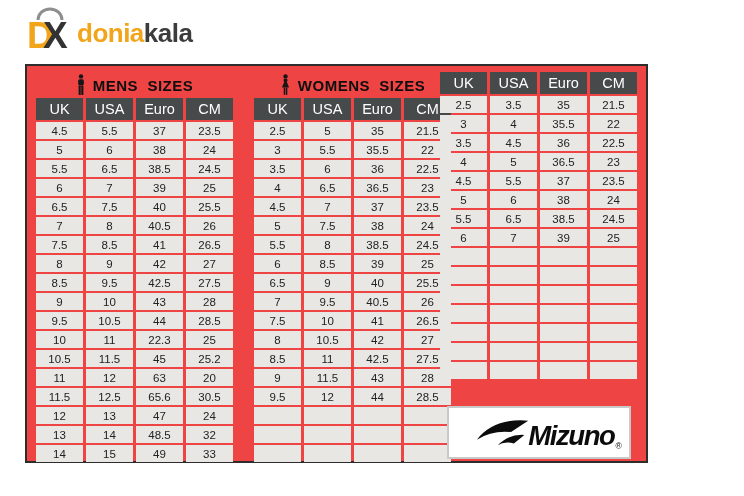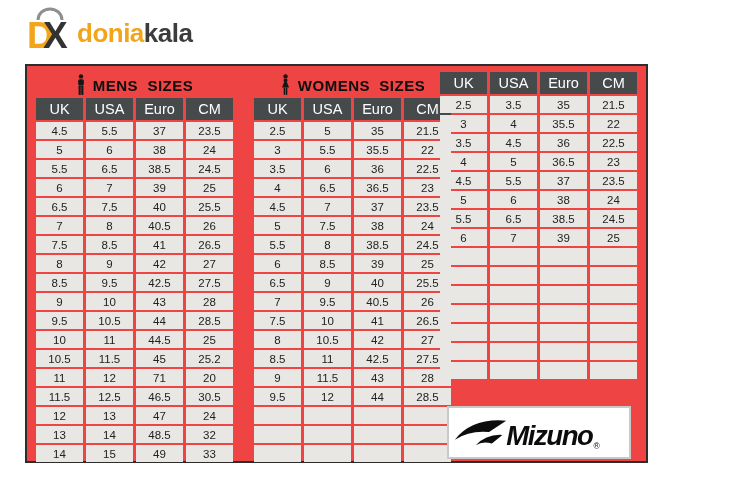--- a/index.html
+++ b/index.html
@@ -38,21 +38,21 @@
     display:flex; align-items:center; justify-content:center;
   }
   .td-cell {
     background:var(--row-bg,#E8E7E4); color:#222222; font-size:11.5px;
     display:flex; align-items:center; justify-content:center;
   }
 
   .mizuno-box {
     position:absolute; left:420px; top:340px; width:184px; height:53px;
     border:2px solid var(--mizuno-box-border,#C9C9C9); background:#ffffff; box-sizing:border-box;
-    display:flex; align-items:center; justify-content:flex-start;text-decoration:underline;
+    display:flex; align-items:center; justify-content:flex-end;text-decoration:underline;
   }
 </style>
 </head>
 <body>
 
 <div class="page">
 
   <header class="site-logo">
     <span class="logo-mark">
       <svg width="48" height="44" viewBox="0 0 48 44">
@@ -124,33 +124,33 @@
           <div class="td-cell">9</div>
           <div class="td-cell">10</div>
           <div class="td-cell">43</div>
           <div class="td-cell">28</div>
           <div class="td-cell">9.5</div>
           <div class="td-cell">10.5</div>
           <div class="td-cell">44</div>
           <div class="td-cell">28.5</div>
           <div class="td-cell">10</div>
           <div class="td-cell">11</div>
-          <div class="td-cell">44.5</div>
+          <div class="td-cell">22.3</div>
           <div class="td-cell">25</div>
           <div class="td-cell">10.5</div>
           <div class="td-cell">11.5</div>
           <div class="td-cell">45</div>
           <div class="td-cell">25.2</div>
           <div class="td-cell">11</div>
           <div class="td-cell">12</div>
-          <div class="td-cell">71</div>
+          <div class="td-cell">63</div>
           <div class="td-cell">20</div>
           <div class="td-cell">11.5</div>
           <div class="td-cell">12.5</div>
-          <div class="td-cell">46.5</div>
+          <div class="td-cell">65.6</div>
           <div class="td-cell">30.5</div>
           <div class="td-cell">12</div>
           <div class="td-cell">13</div>
           <div class="td-cell">47</div>
           <div class="td-cell">24</div>
           <div class="td-cell">13</div>
           <div class="td-cell">14</div>
           <div class="td-cell">48.5</div>
           <div class="td-cell">32</div>
           <div class="td-cell">14</div>

